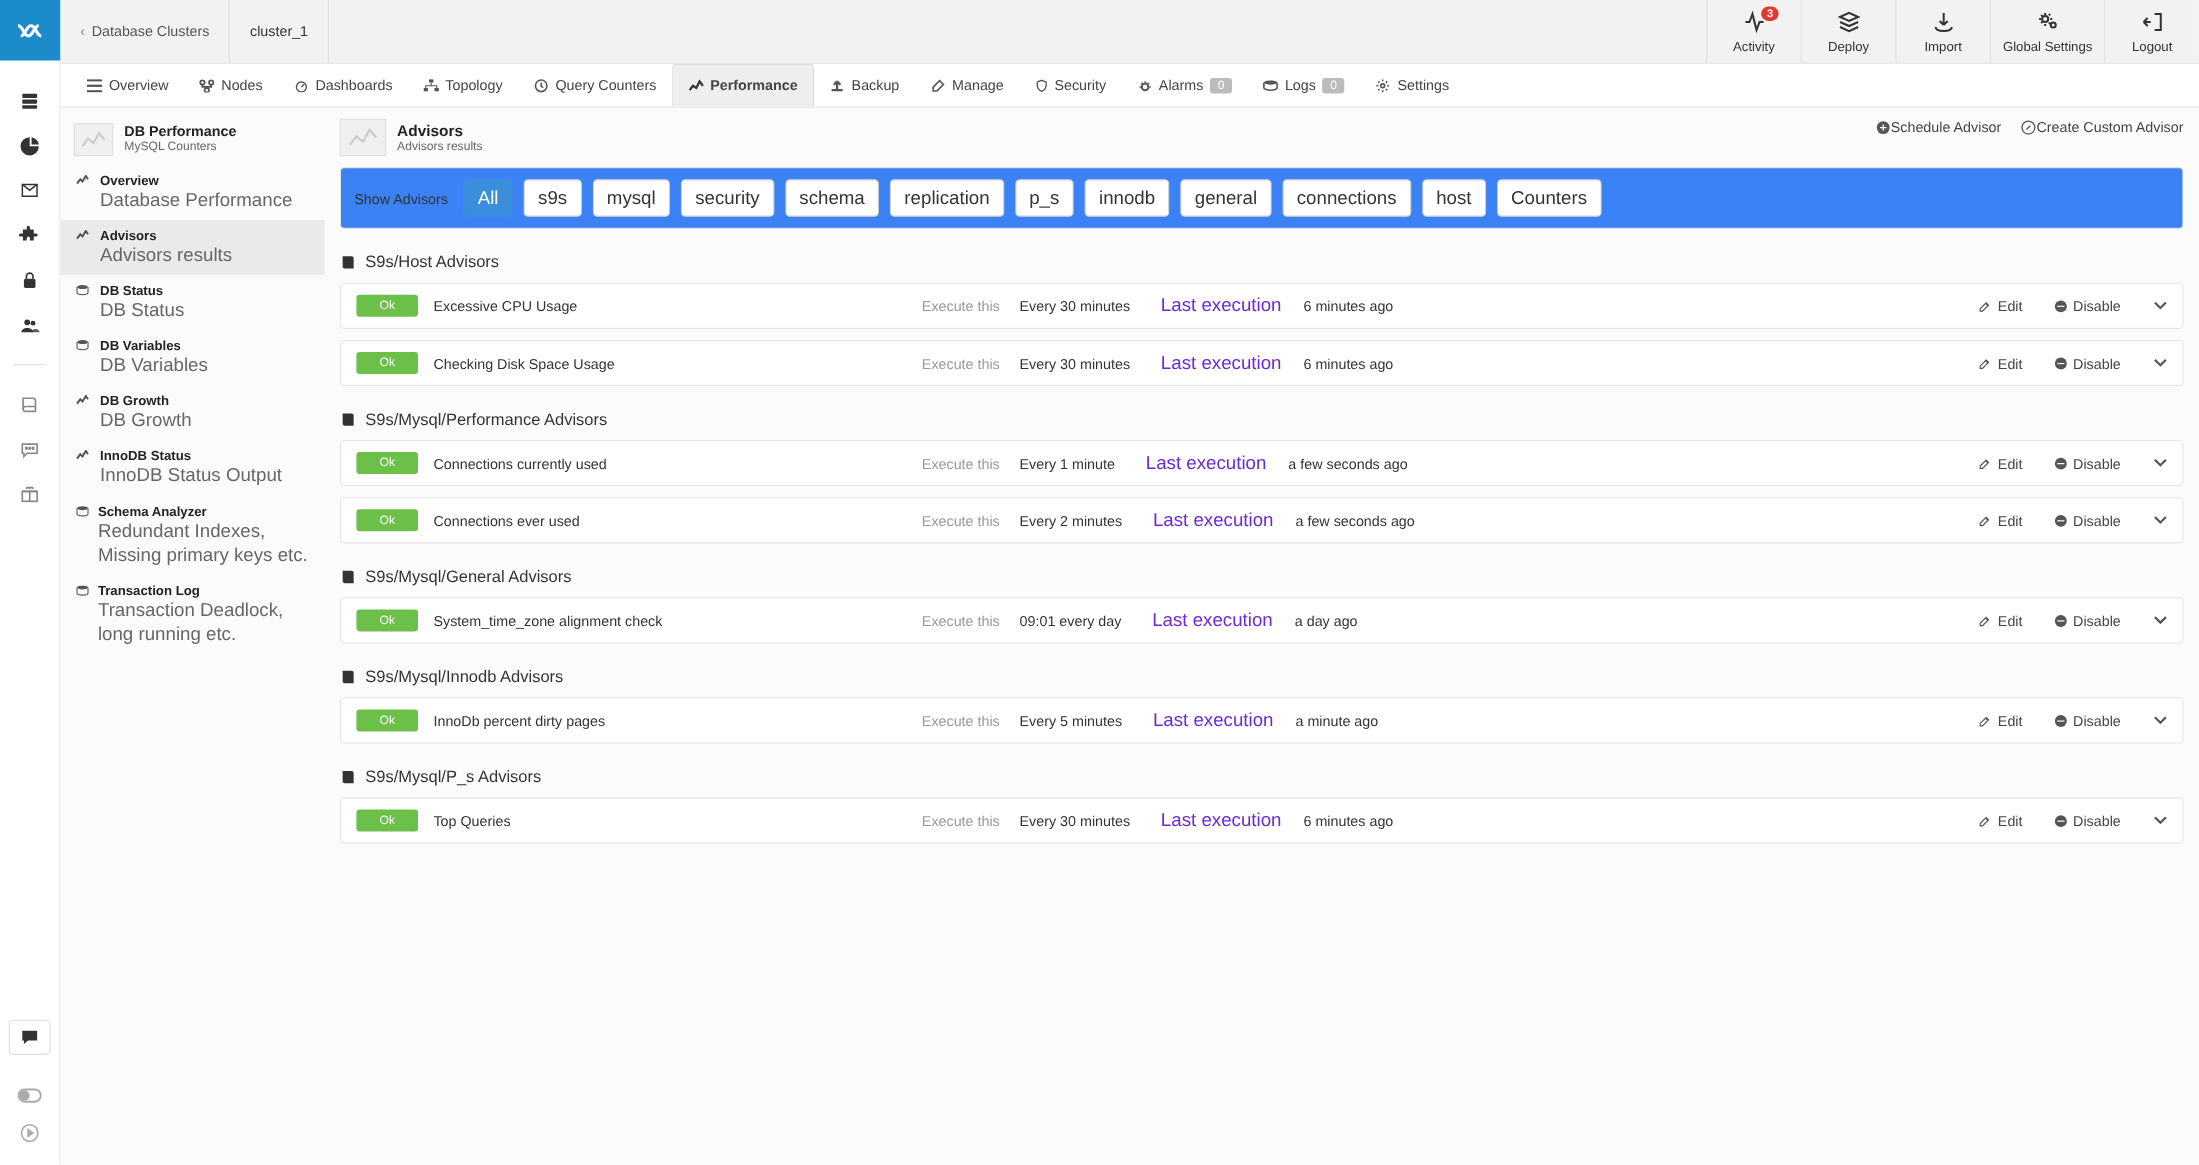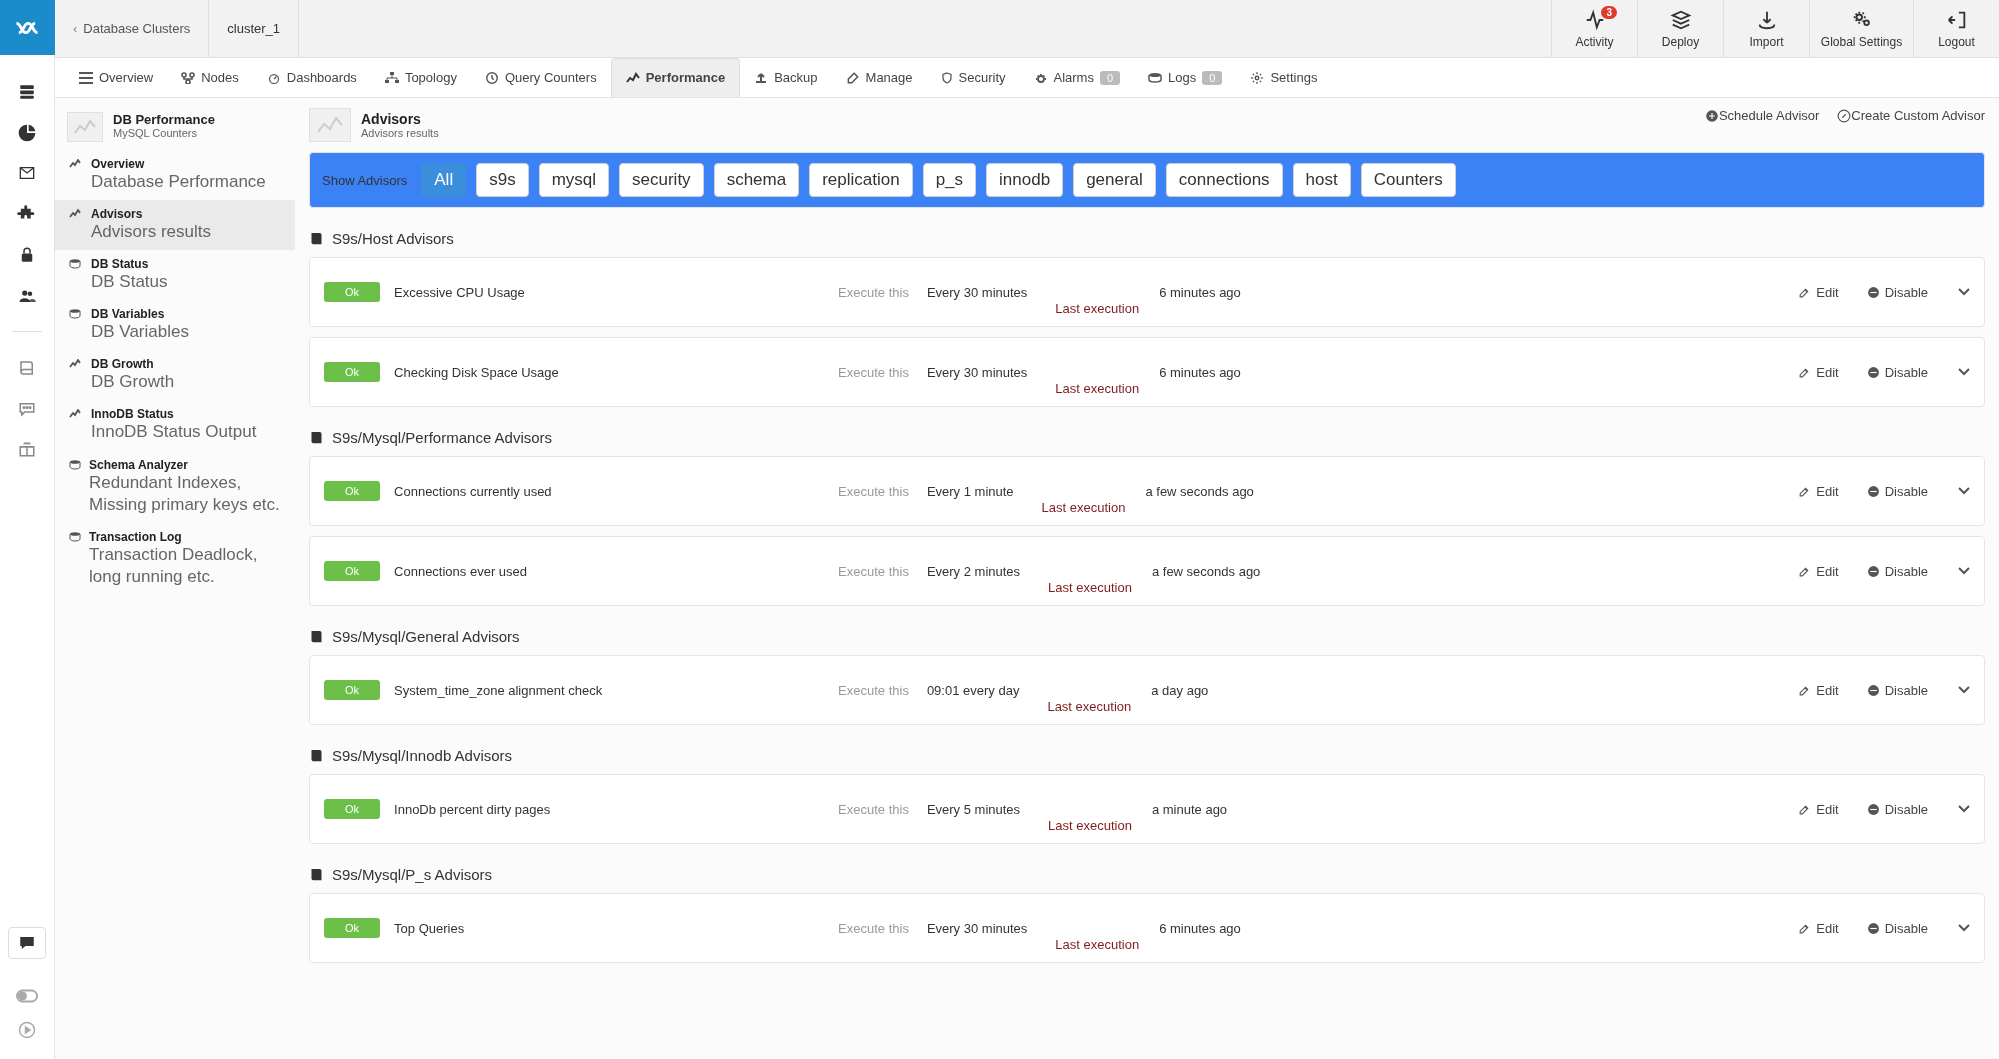--- a/index.html
+++ b/index.html
@@ -66,21 +66,21 @@
 .fbtn.active { background:#3a8edb; color:#fff; border-color:#3a8edb; }
 
 
 .section { margin-top: 22px; }
 .section .sectitle { display:flex; align-items:center; gap:8px; font-size:15px; color:#333; margin-bottom:10px; }
 .row { background:#fff; border:1px solid #e5e5e5; border-radius:4px; padding:10px 14px; display:flex; align-items:center; gap:14px; margin-bottom:10px; }
 .statusok { background:#6cc04a; color:#fff; border-radius:3px; font-size:11px; font-weight:400; padding:4px 21px; }
 .row .title { flex: 0 0 430px; font-size:13px; color:#333; }
 .row .exec { color:#999; font-size:13px; }
 .row .execval { color:#333; font-size:13px; margin-left:4px; }
-.row .last { color:#7f1d1d; font-size:13px; margin-left:14px;margin-top:33px; }
+.row .last { color:#6d28d9; font-size:17px; margin-left:14px; }
 .row .lastval { color:#333; font-size:13px; margin-left:6px; }
 .row .grow { flex:1; }
 .row .action { display:flex; align-items:center; gap:5px; color:#444; font-size:13px; cursor:pointer; margin-left:14px; }
 .row .expand { margin-left:16px; color:#555; cursor:pointer; }
 
 svg { display:block; }
 </style>
 </head>
 <body>
 

